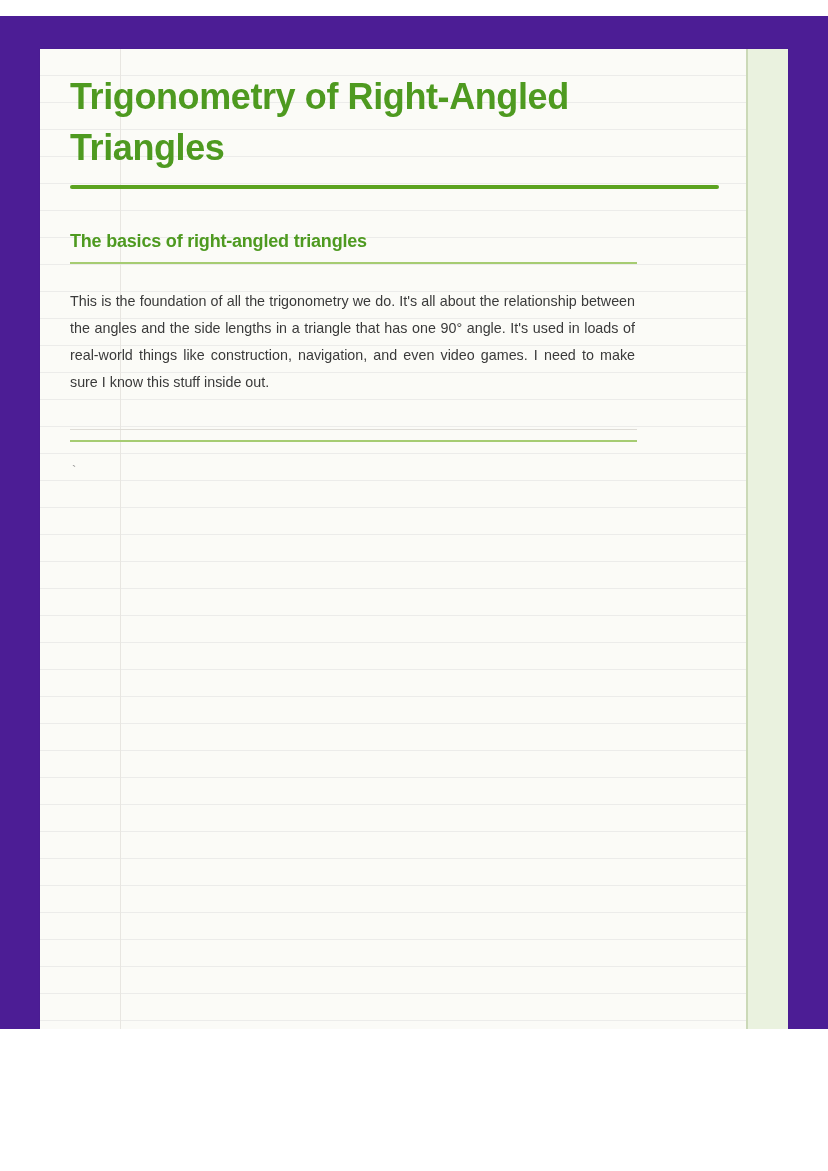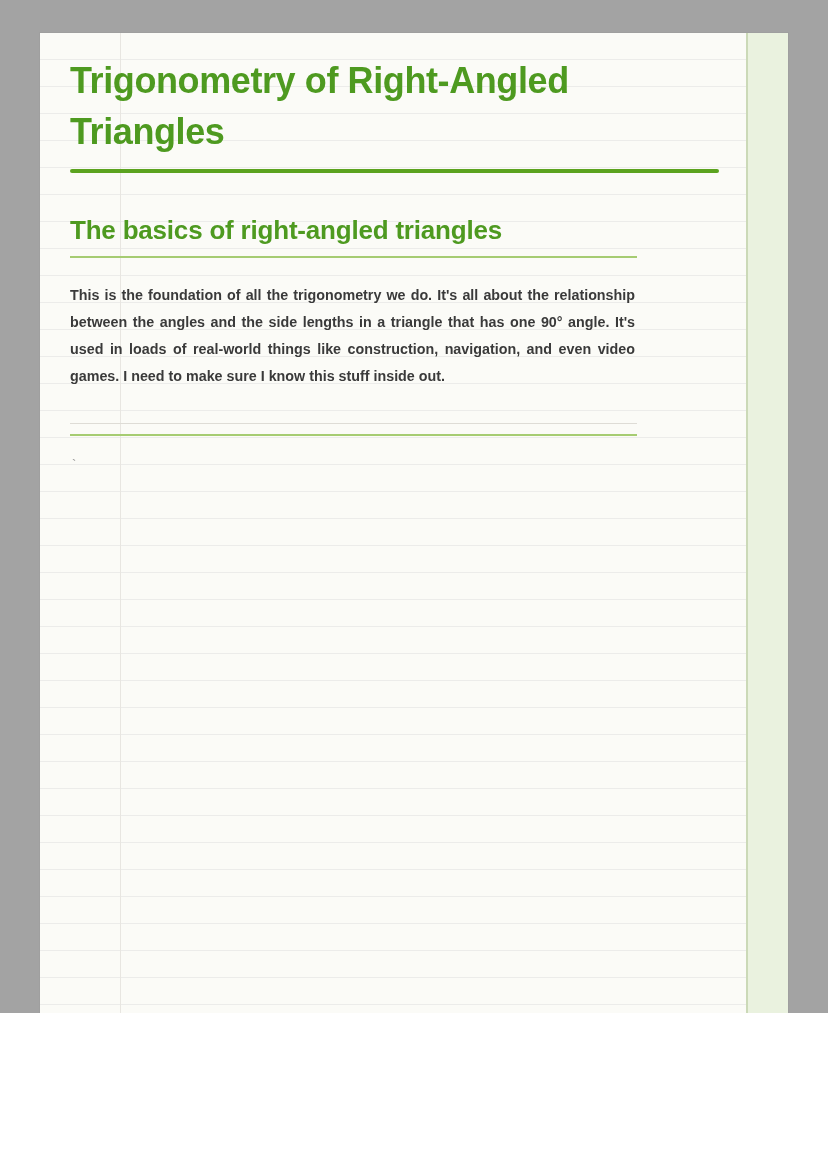--- a/index.html
+++ b/index.html
@@ -11,22 +11,23 @@
     width: 828px;
     height: 1171px;
     font-family: "Liberation Sans", sans-serif;
     -webkit-font-smoothing: antialiased;
   }
 
   .page {
     position: relative;
     width: 828px;
     height: 1013px;
-    background: #a3a3a3;
+    background: #4c1d95;
     overflow: hidden;
+    margin-top: 16px;
   }
 
   
   .sheet {
     position: absolute;
     left: 40px;
     top: 33px;
     width: 748px;
     height: 1105px;
     background: #fbfbf7;
@@ -87,42 +88,41 @@
 
   .title-rule {
     height: 4px;
     background: #5ba31f;
     width: 649px;
     margin: 12px 0 0 0;
     border-radius: 2px;
   }
 
   h2.section-title {
-    font-size: 26px;
+    font-size: 18px;
     font-weight: 700;
     color: #4e9a20;
     margin: 42px 0 0 0;
     letter-spacing: -0.2px;
   }
 
   .section-rule {
     height: 2px;
     background: #a6cc72;
     width: 567px;
     margin: 10px 0 0 0;
   }
 
   p.body-text {
     font-size: 14.3px;
     line-height: 27px;
     color: #3a3a3a;
     text-align: justify;
     margin: 24px 0 0 0;
     width: 565px;
-    font-weight: bold;
   }
 
   .divider {
     width: 567px;
     height: 1px;
     background: #dedcd6;
     margin: 33px 0 0 0;
   }
 
   .tick-mark {

